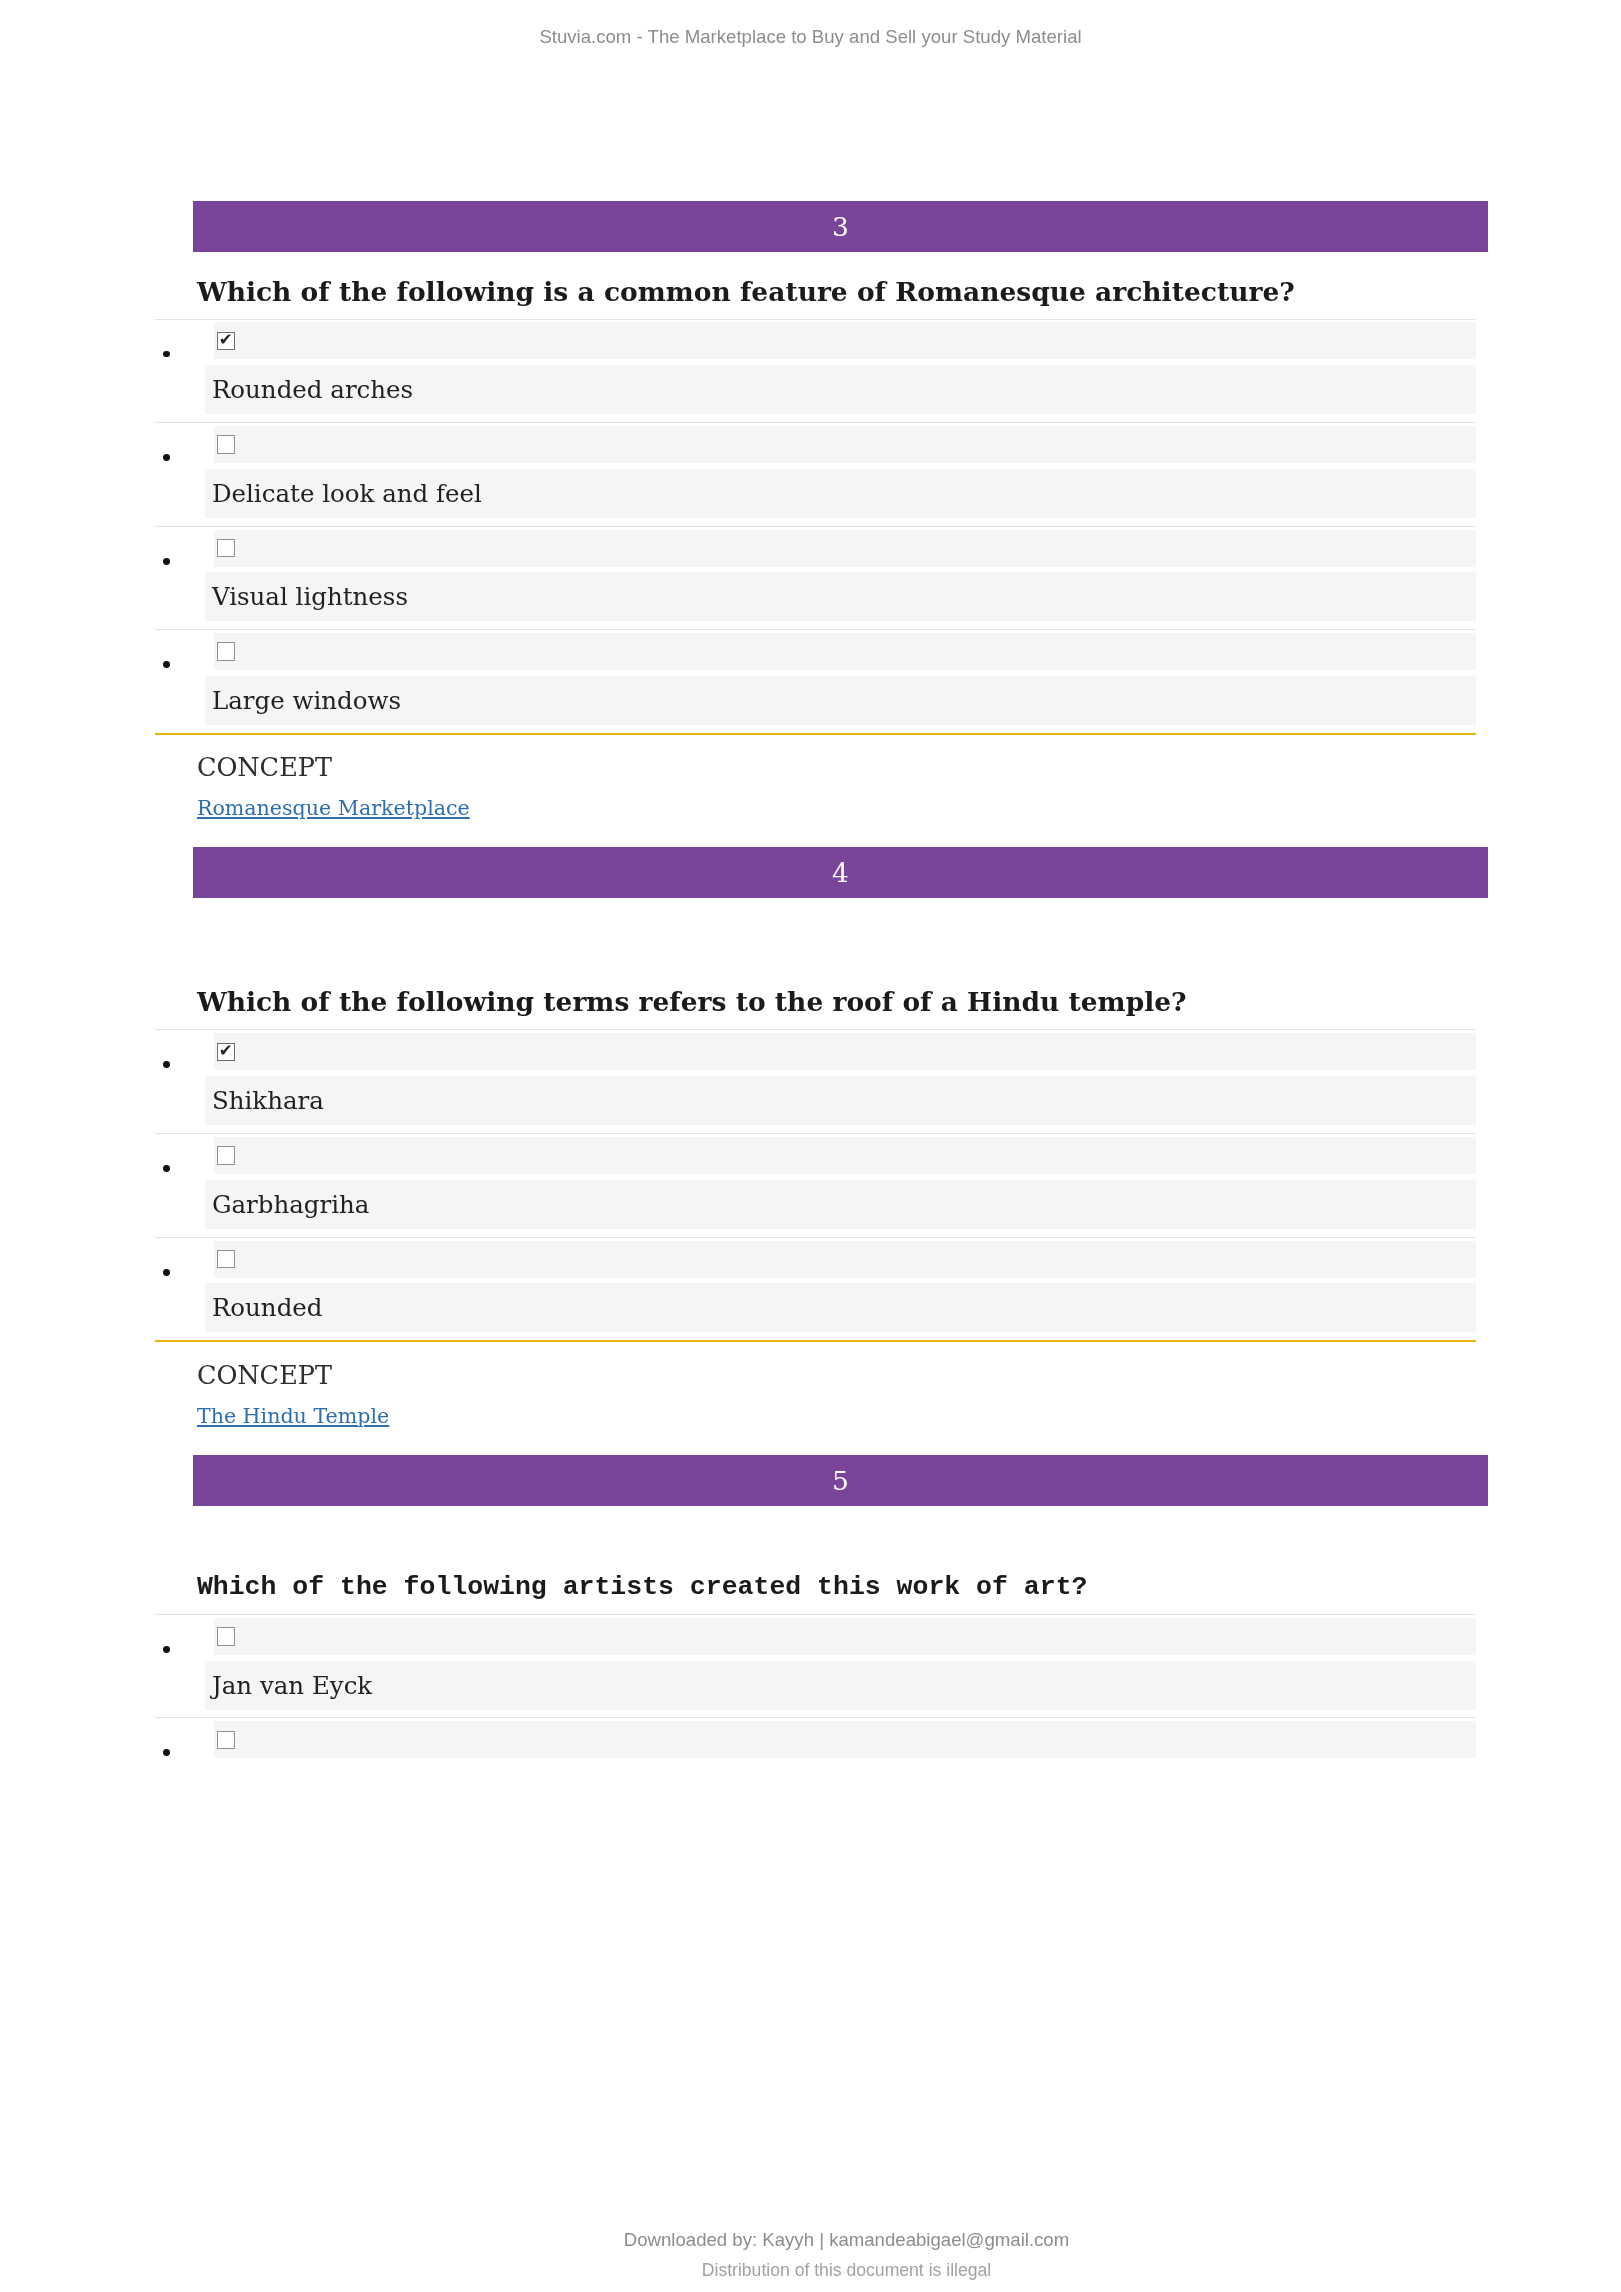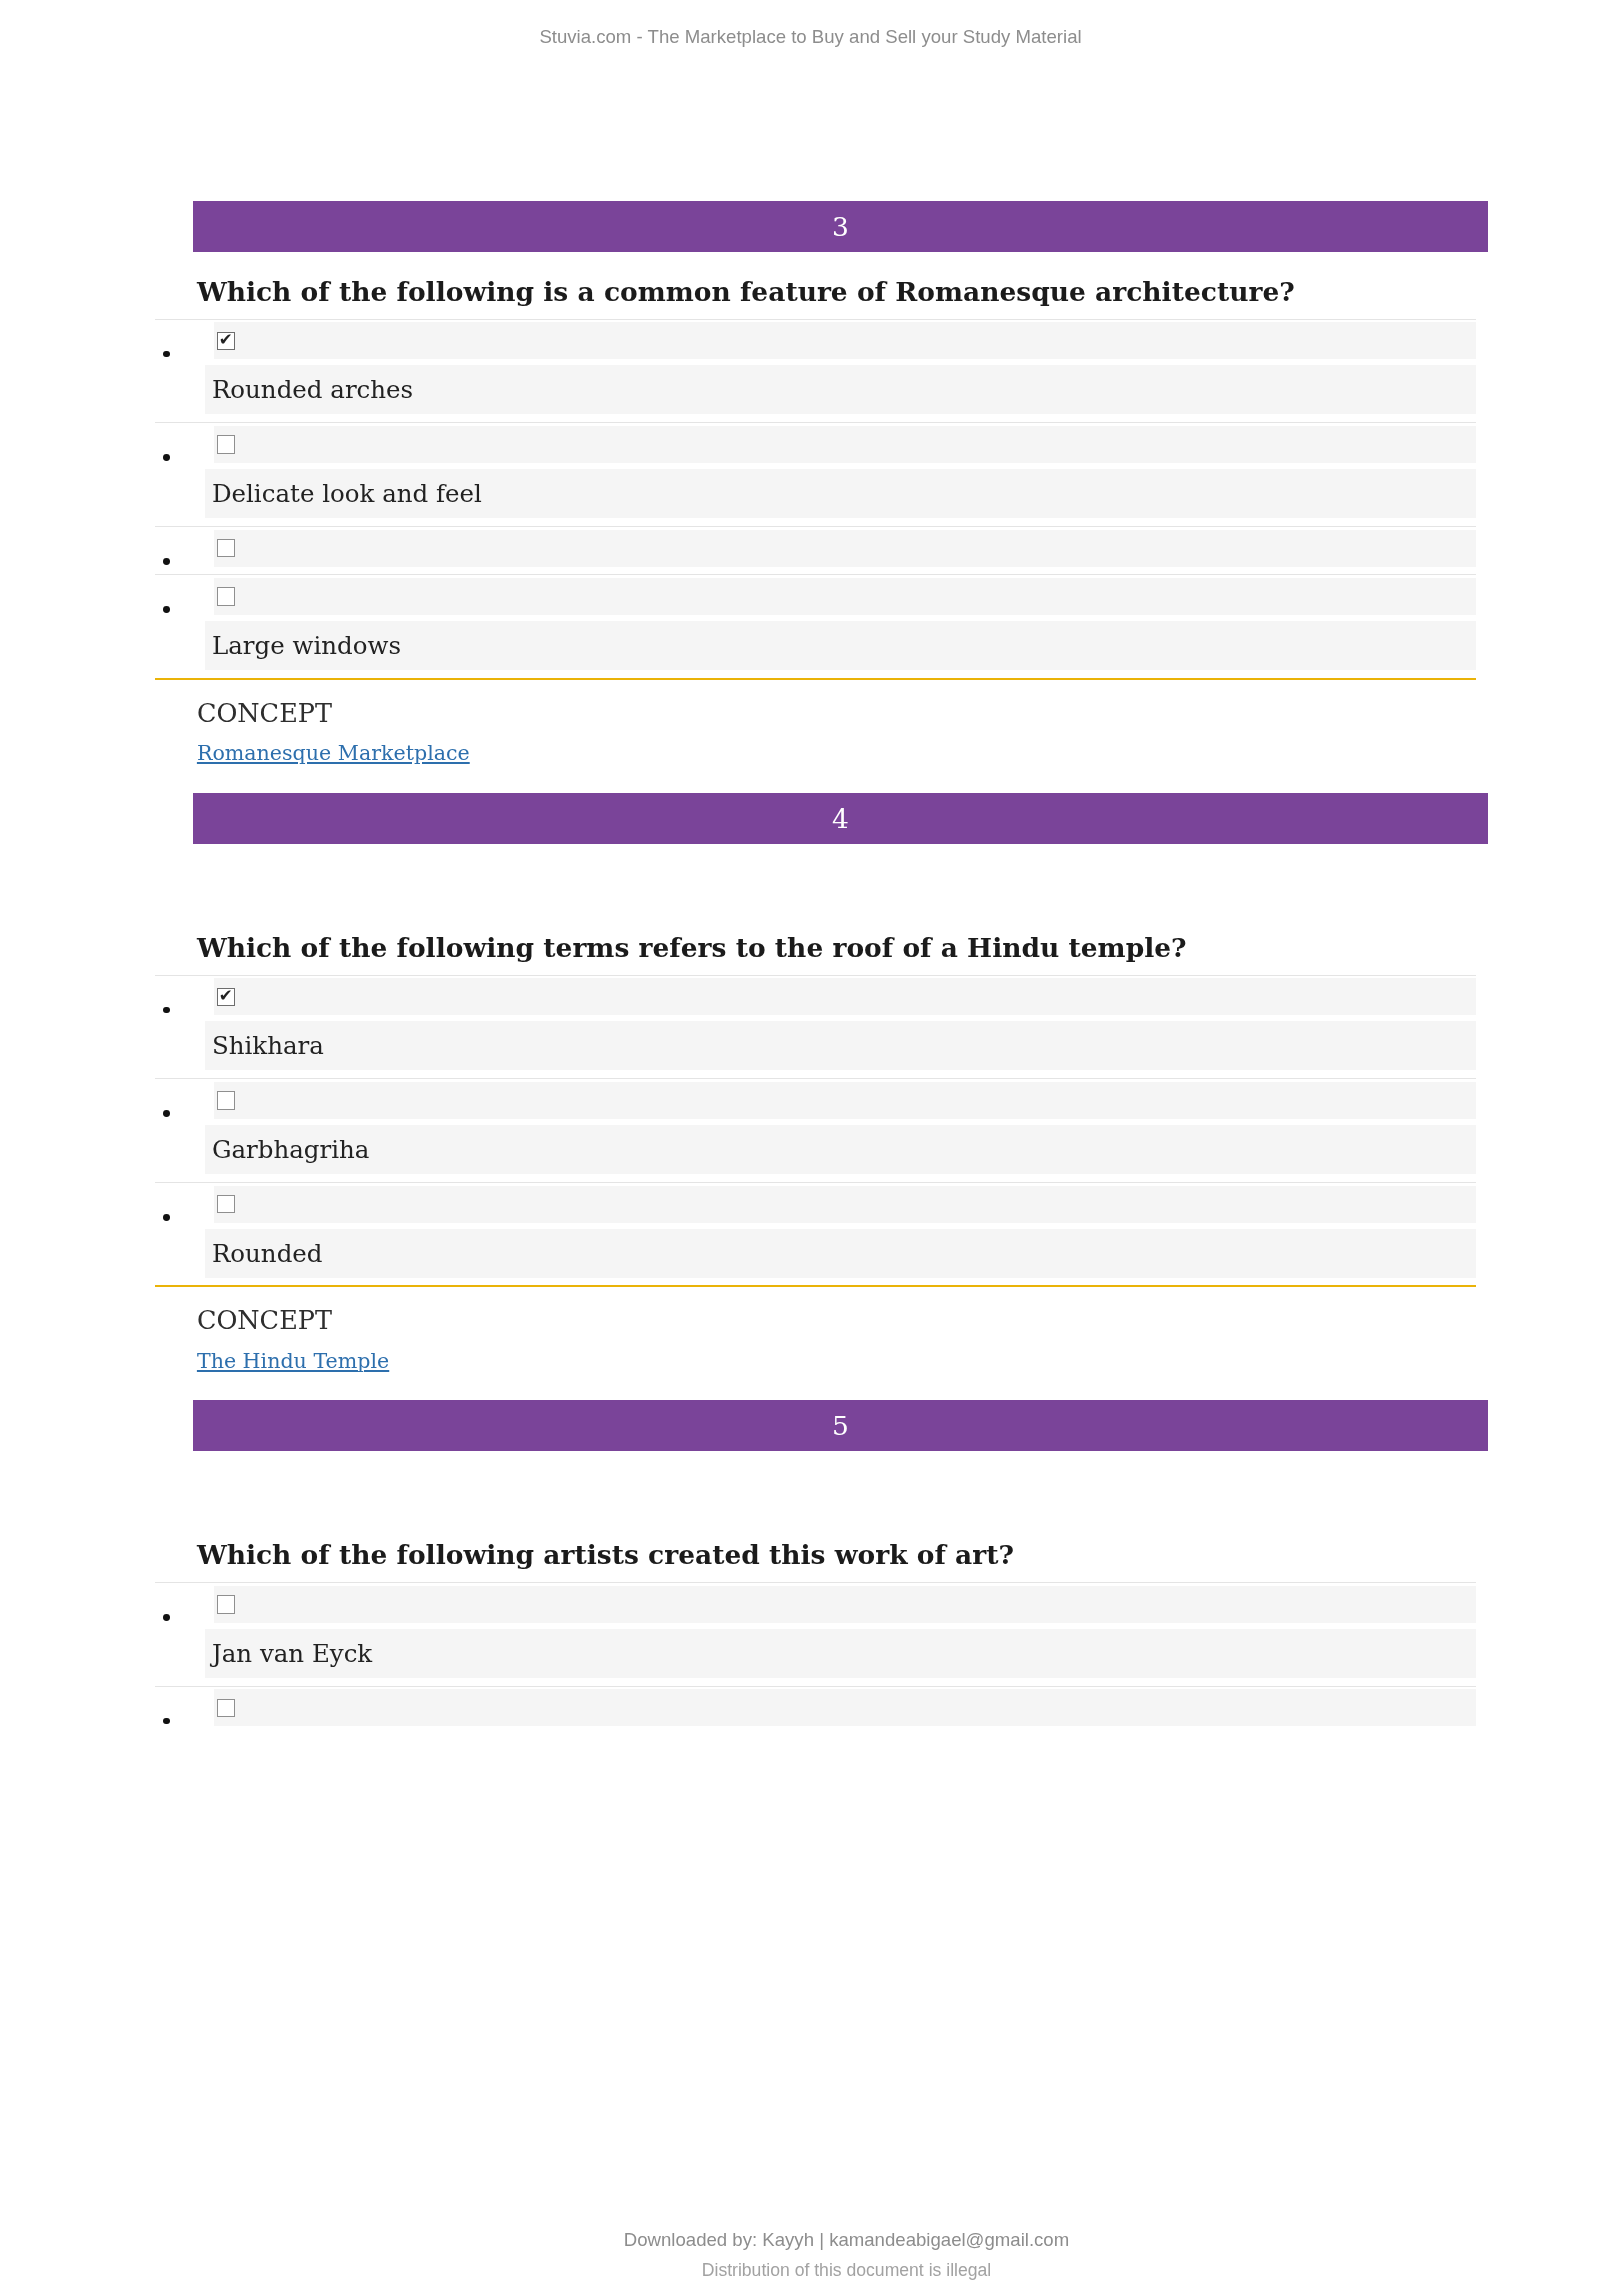--- a/index.html
+++ b/index.html
@@ -43,21 +43,21 @@
   }
 
   .question-text {
     font-size: 26.5px;
     font-weight: bold;
     color: #1b1b1b;
     margin: 23.5px 0 9.8px 0;
     padding-left: 3.9px;
   }
   section.q4 .question-text { margin-top: 88px; }
-  section.q5 .question-text { margin-top: 88px; }
+  section.q5 .question-text { margin-top: 66px; font-family: Liberation Mono, monospace; }
 
   ul.options {
     list-style: none;
     margin: 12px;
     padding: 0;
   }
   .option {
     position: relative;
     margin-left: -50px;
     padding: 2.9px 0 7.8px 50px;
@@ -172,20 +172,21 @@
       <li class="option">
         <div class="checkbox-row">
           <span class="checkbox"></span>
         </div>
         <div class="label-row">Delicate look and feel</div>
       </li>
       <li class="option">
         <div class="checkbox-row">
           <span class="checkbox"></span>
         </div>
+        <div class="label-row">Visual lightness</div>
       </li>
       <li class="option">
         <div class="checkbox-row">
           <span class="checkbox"></span>
         </div>
         <div class="label-row">Large windows</div>
       </li>
     </ul>
     <div class="concept-label">CONCEPT</div>
     <div class="concept-link-wrap">

